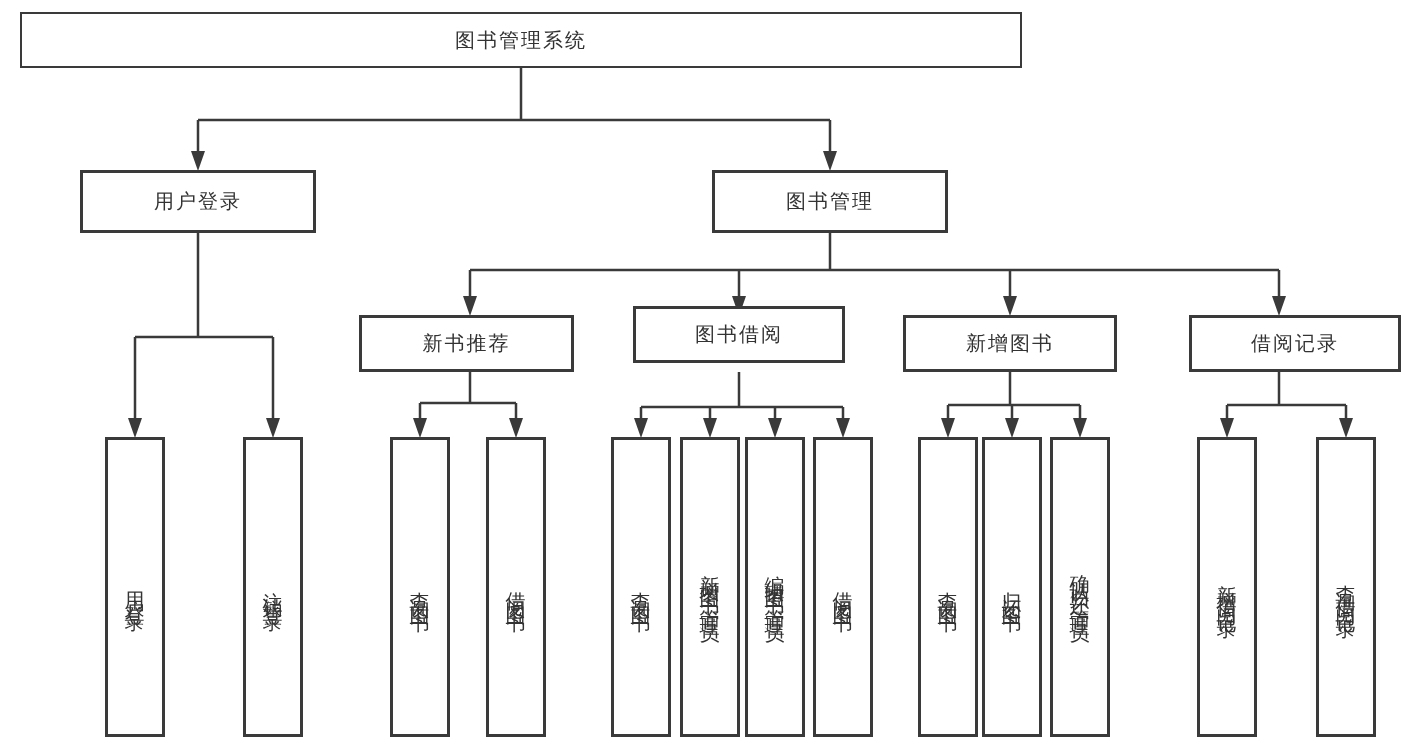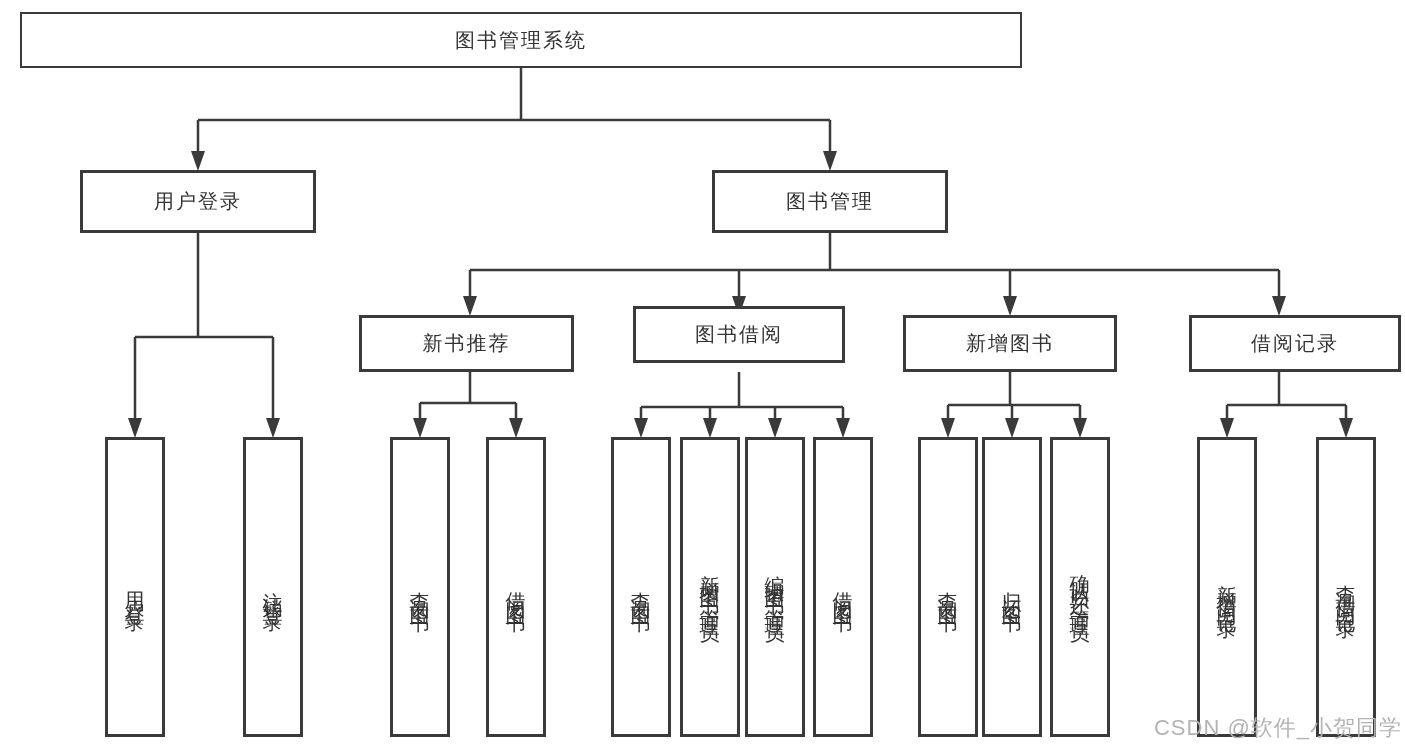--- a/index.html
+++ b/index.html
@@ -139,15 +139,14 @@
   <div id="lf7" class="node leaf v-node">编辑图书（管理员）</div>
   <div id="lf8" class="node leaf v-node">借阅图书</div>
 
   <div id="lf9" class="node leaf v-node">查询图书</div>
   <div id="lf10" class="node leaf v-node">归还图书</div>
   <div id="lf11" class="node leaf v-node">确认归还（管理员）</div>
 
   <div id="lf12" class="node leaf v-node">新增借阅记录</div>
   <div id="lf13" class="node leaf v-node">查询借阅记录</div>
 
-  <div class="watermark">CSDN @软件_小贺同学</div>
 
 </div>
 
 </body></html>

